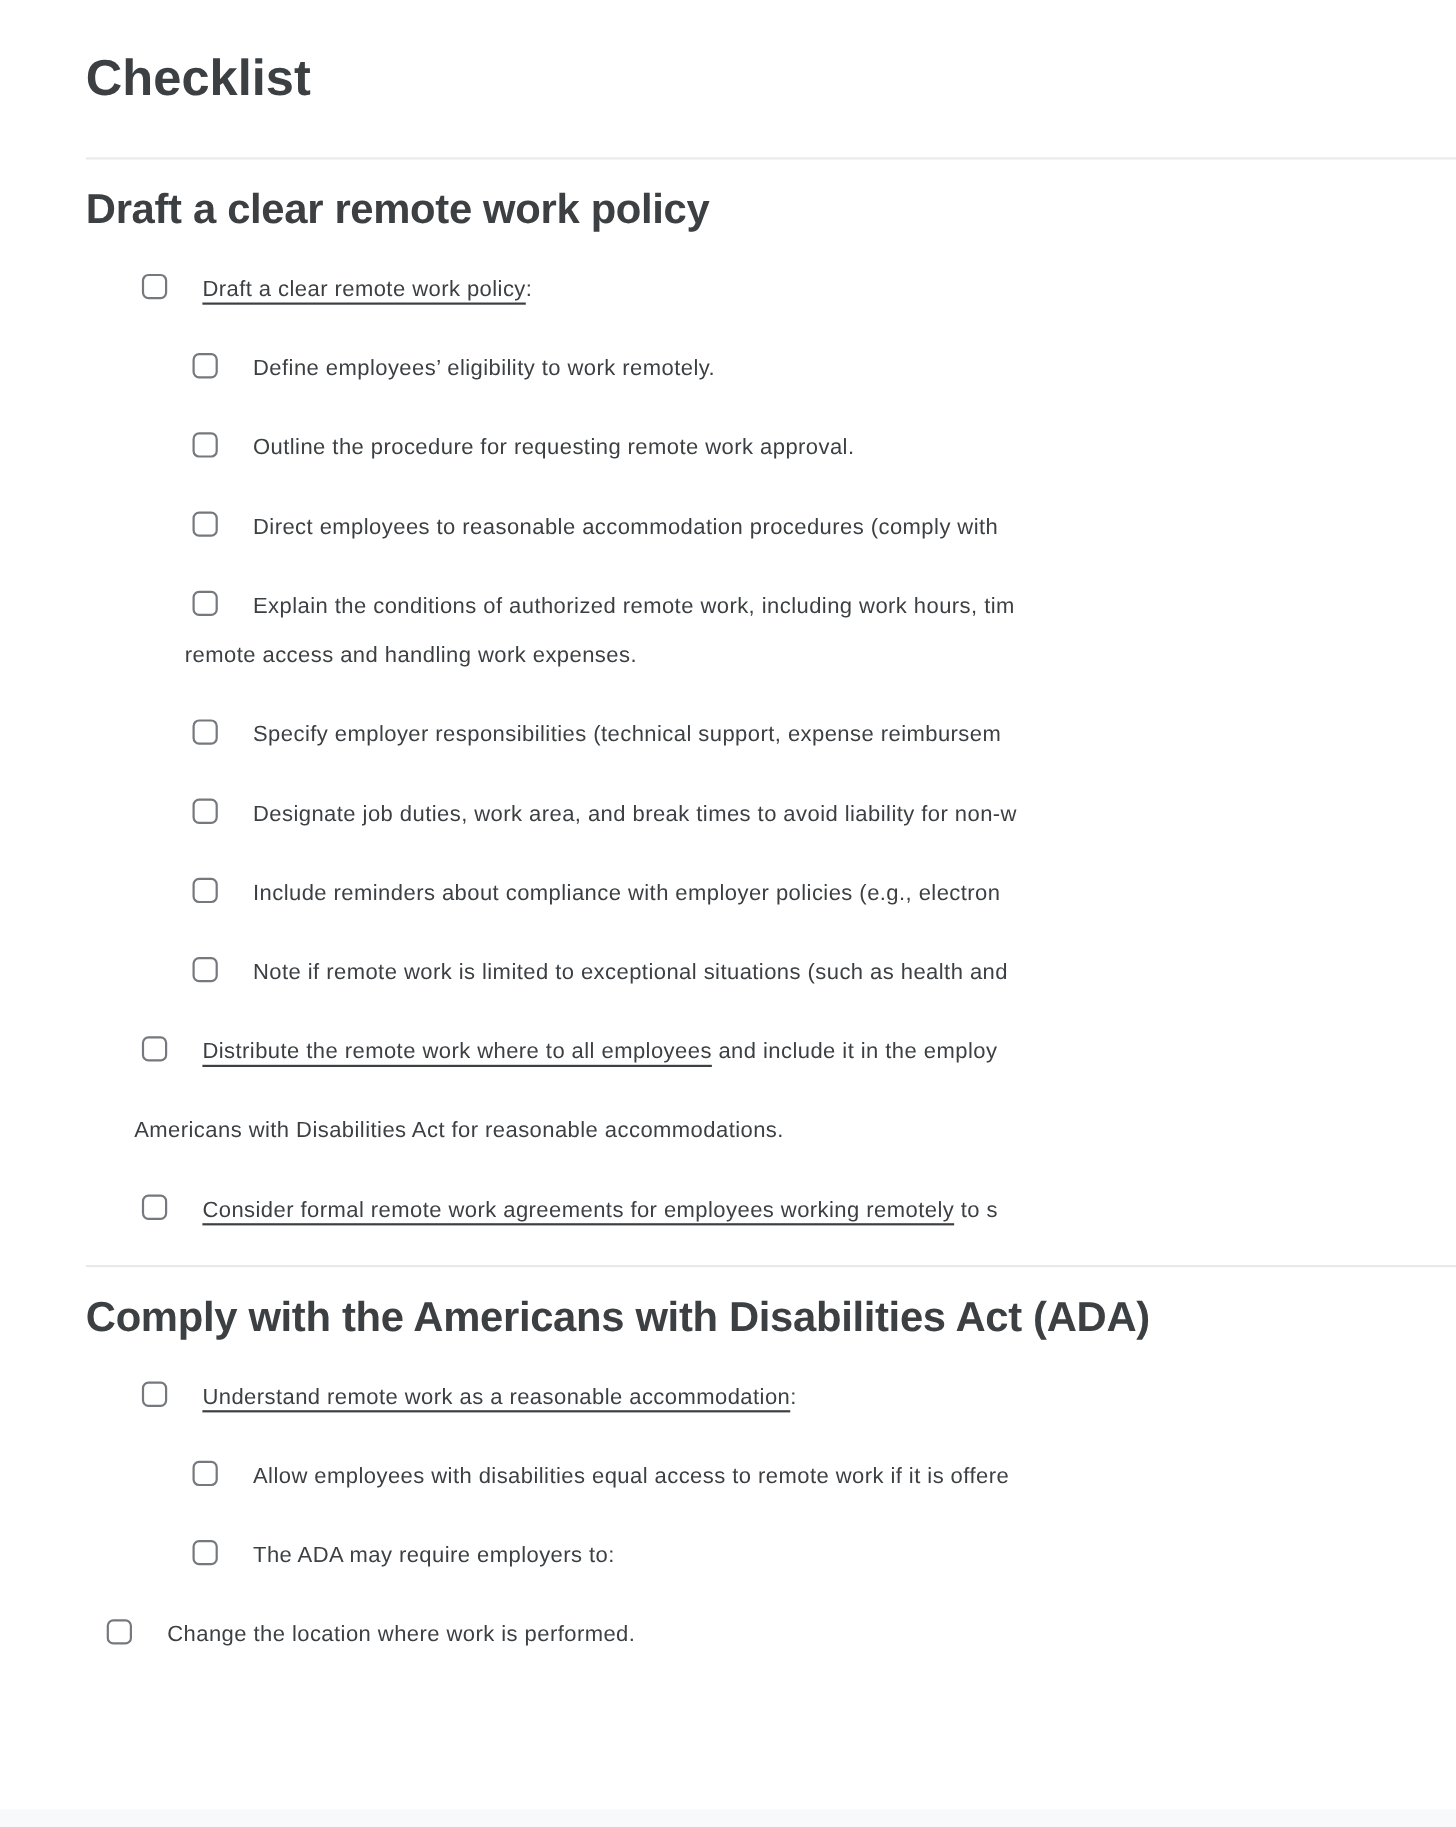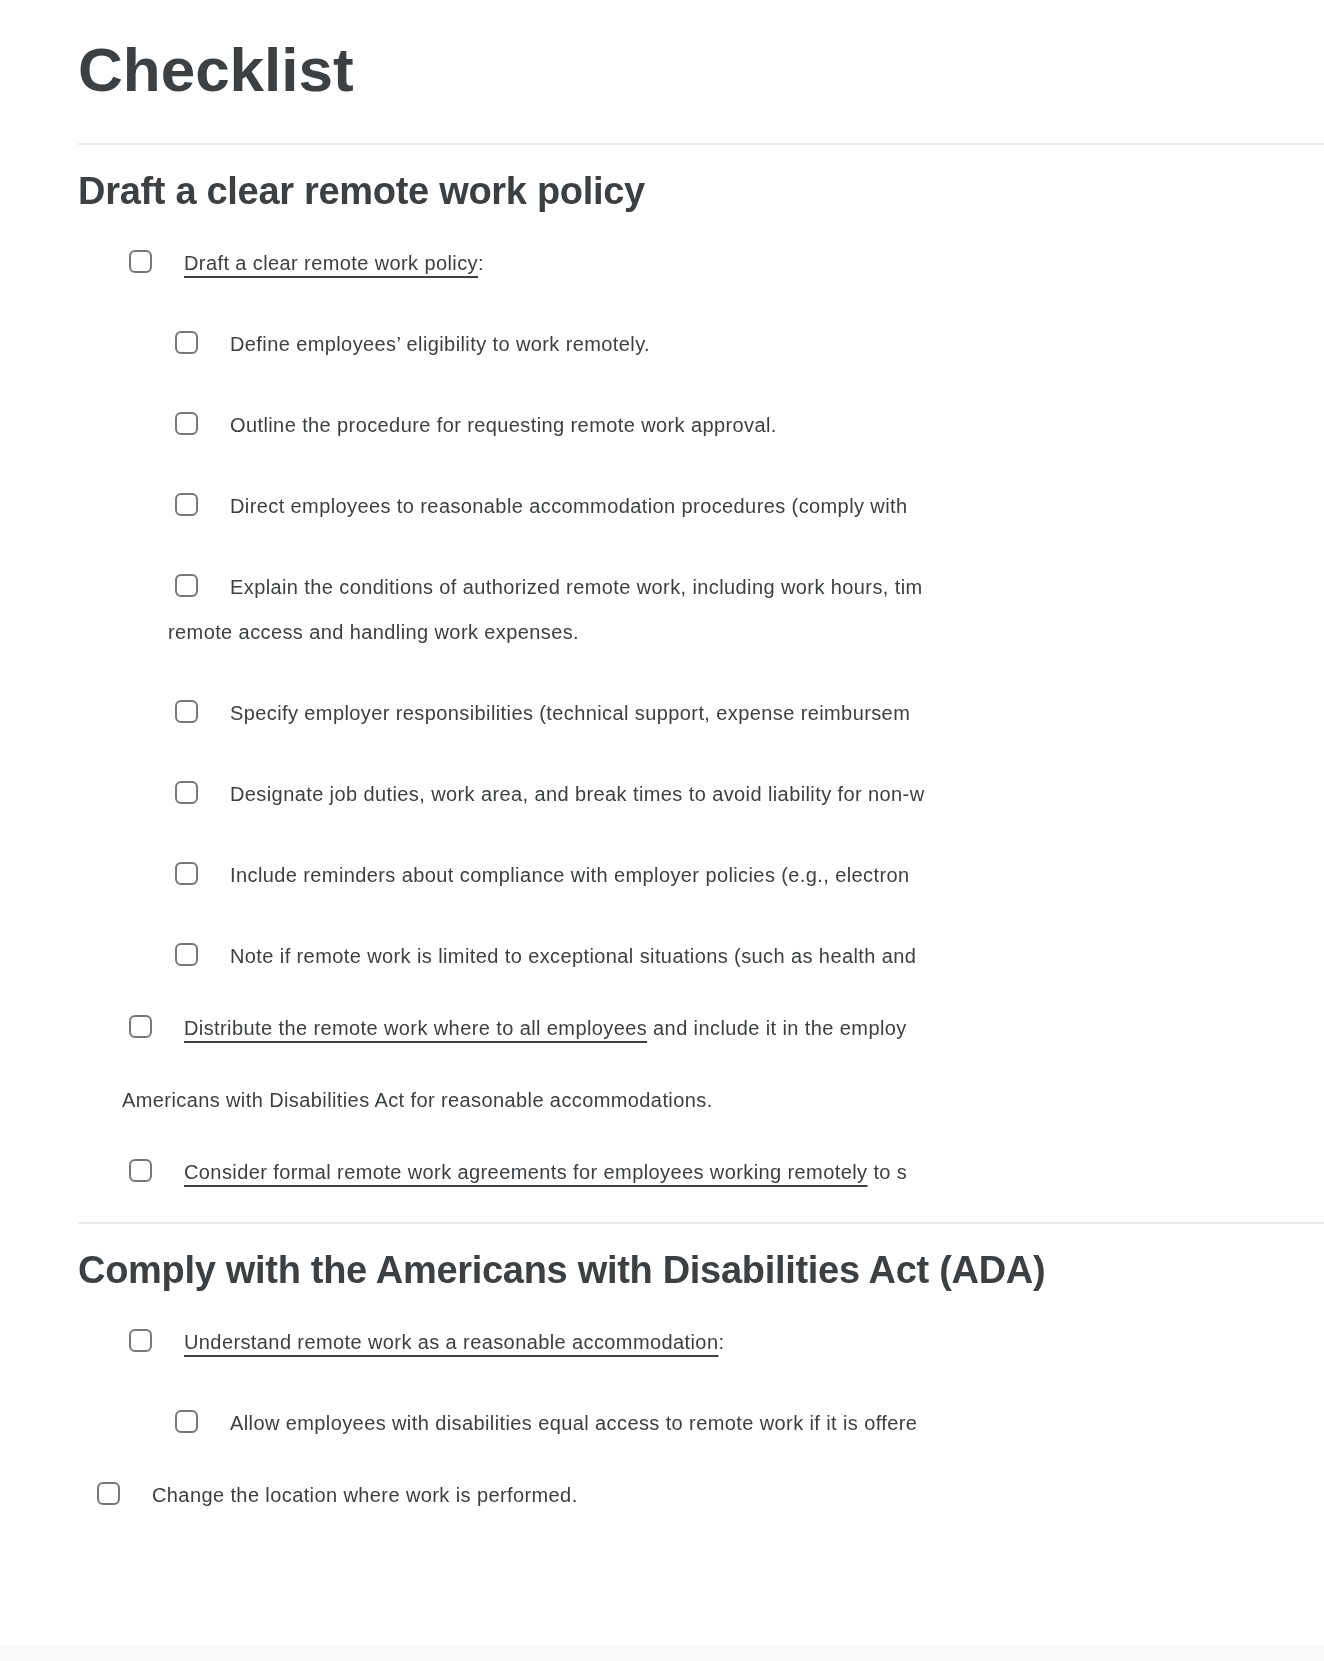--- a/index.html
+++ b/index.html
@@ -4,36 +4,36 @@
 <style>
   html, body { margin: 0; padding: 0; overflow: hidden; }
   body {
     width: 1324px; height: 1661px;
     background: #ffffff;
     font-family: "Liberation Sans", "DejaVu Sans", sans-serif;
     color: #3c4043;
     position: relative;
   }
   h1 {
-    font-size: 62px; font-weight: 600; line-height: 68px;
+    font-size: 46px; font-weight: 600; line-height: 68px;
     margin: 36px 0 0 78px; letter-spacing: 0;
   }
   hr.divider {
     border: none; border-top: 2px solid #e9eaec;
     width: 1800px; margin: 39px 0 0 78px;
   }
   section + section hr.divider { margin-top: 18px; }
   h2 {
     font-size: 38px; font-weight: 700; line-height: 48px;
     margin: 22px 0 26px 78px; letter-spacing: -0.3px;
   }
   ul.checklist { list-style: none; margin: 0; padding: 0; }
   ul.checklist li { margin-bottom: 27px; font-size: 20px; letter-spacing: 0.4px; }
   ul.checklist li.l1 { padding-left: 122px; }
-  ul.checklist li.l2 { padding-left: 168px; margin-top: 36px; }
+  ul.checklist li.l2 { padding-left: 168px; }
   ul.checklist li.l3 { padding-left: 90px; }
   .line { line-height: 45px; white-space: nowrap; }
   .cb {
     display: inline-block; box-sizing: border-box;
     width: 23px; height: 23px;
     border: 2px solid #75797d; border-radius: 6px;
     background: #fff;
     margin: 0 32px 0 7px;
     vertical-align: -3px;
     cursor: pointer;
@@ -103,20 +103,23 @@
       <section>
         <hr class="divider">
         <h2>Comply with the Americans with Disabilities Act (ADA)</h2>
         <ul class="checklist">
           <li class="l1">
             <div class="line"><span class="cb"></span><span class="lnk">Understand remote work as a reasonable accommodation</span><span>:</span></div>
           </li>
           <li class="l2">
             <div class="line"><span class="cb"></span><span>Allow employees with disabilities equal access to remote work if it is offere</span></div>
           </li>
+          <li class="l2">
+            <div class="line"><span class="cb"></span><span>The ADA may require employers to:</span></div>
+          </li>
           <li class="l3">
             <div class="line"><span class="cb"></span><span>Change the location where work is performed.</span></div>
           </li>
         </ul>
       </section>
     </div>
   <div class="bottom-strip"></div>
 </main>
 
 </body></html>

